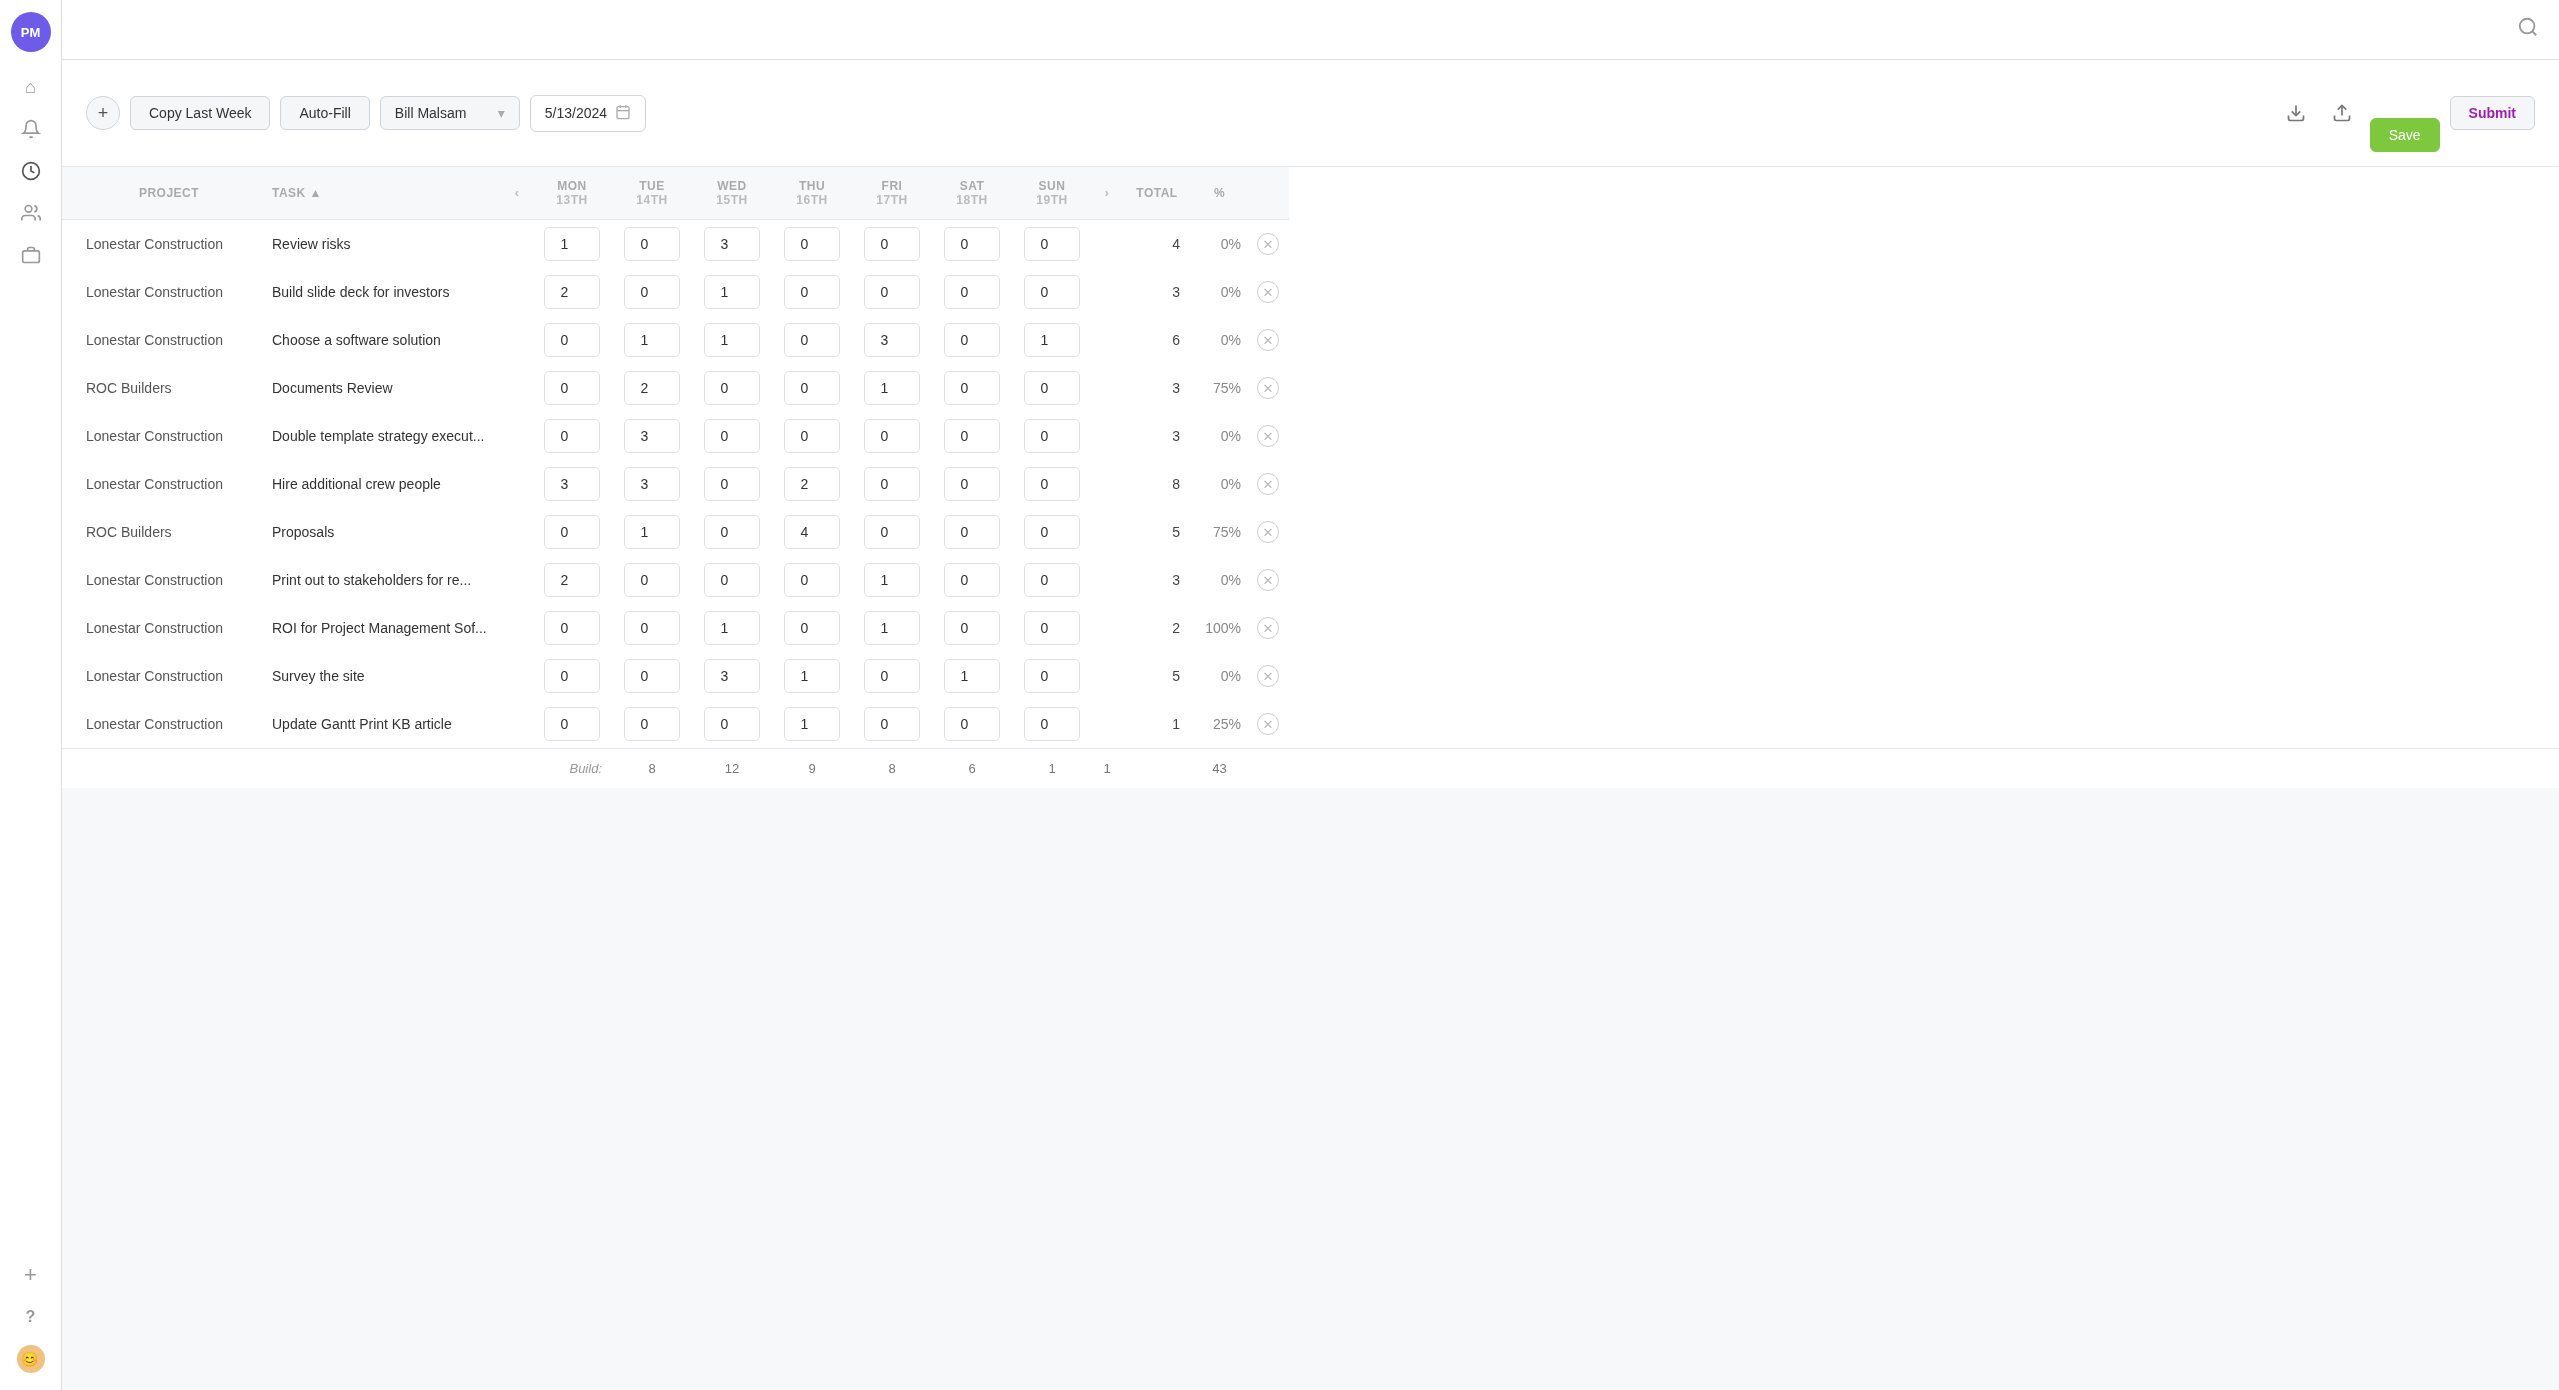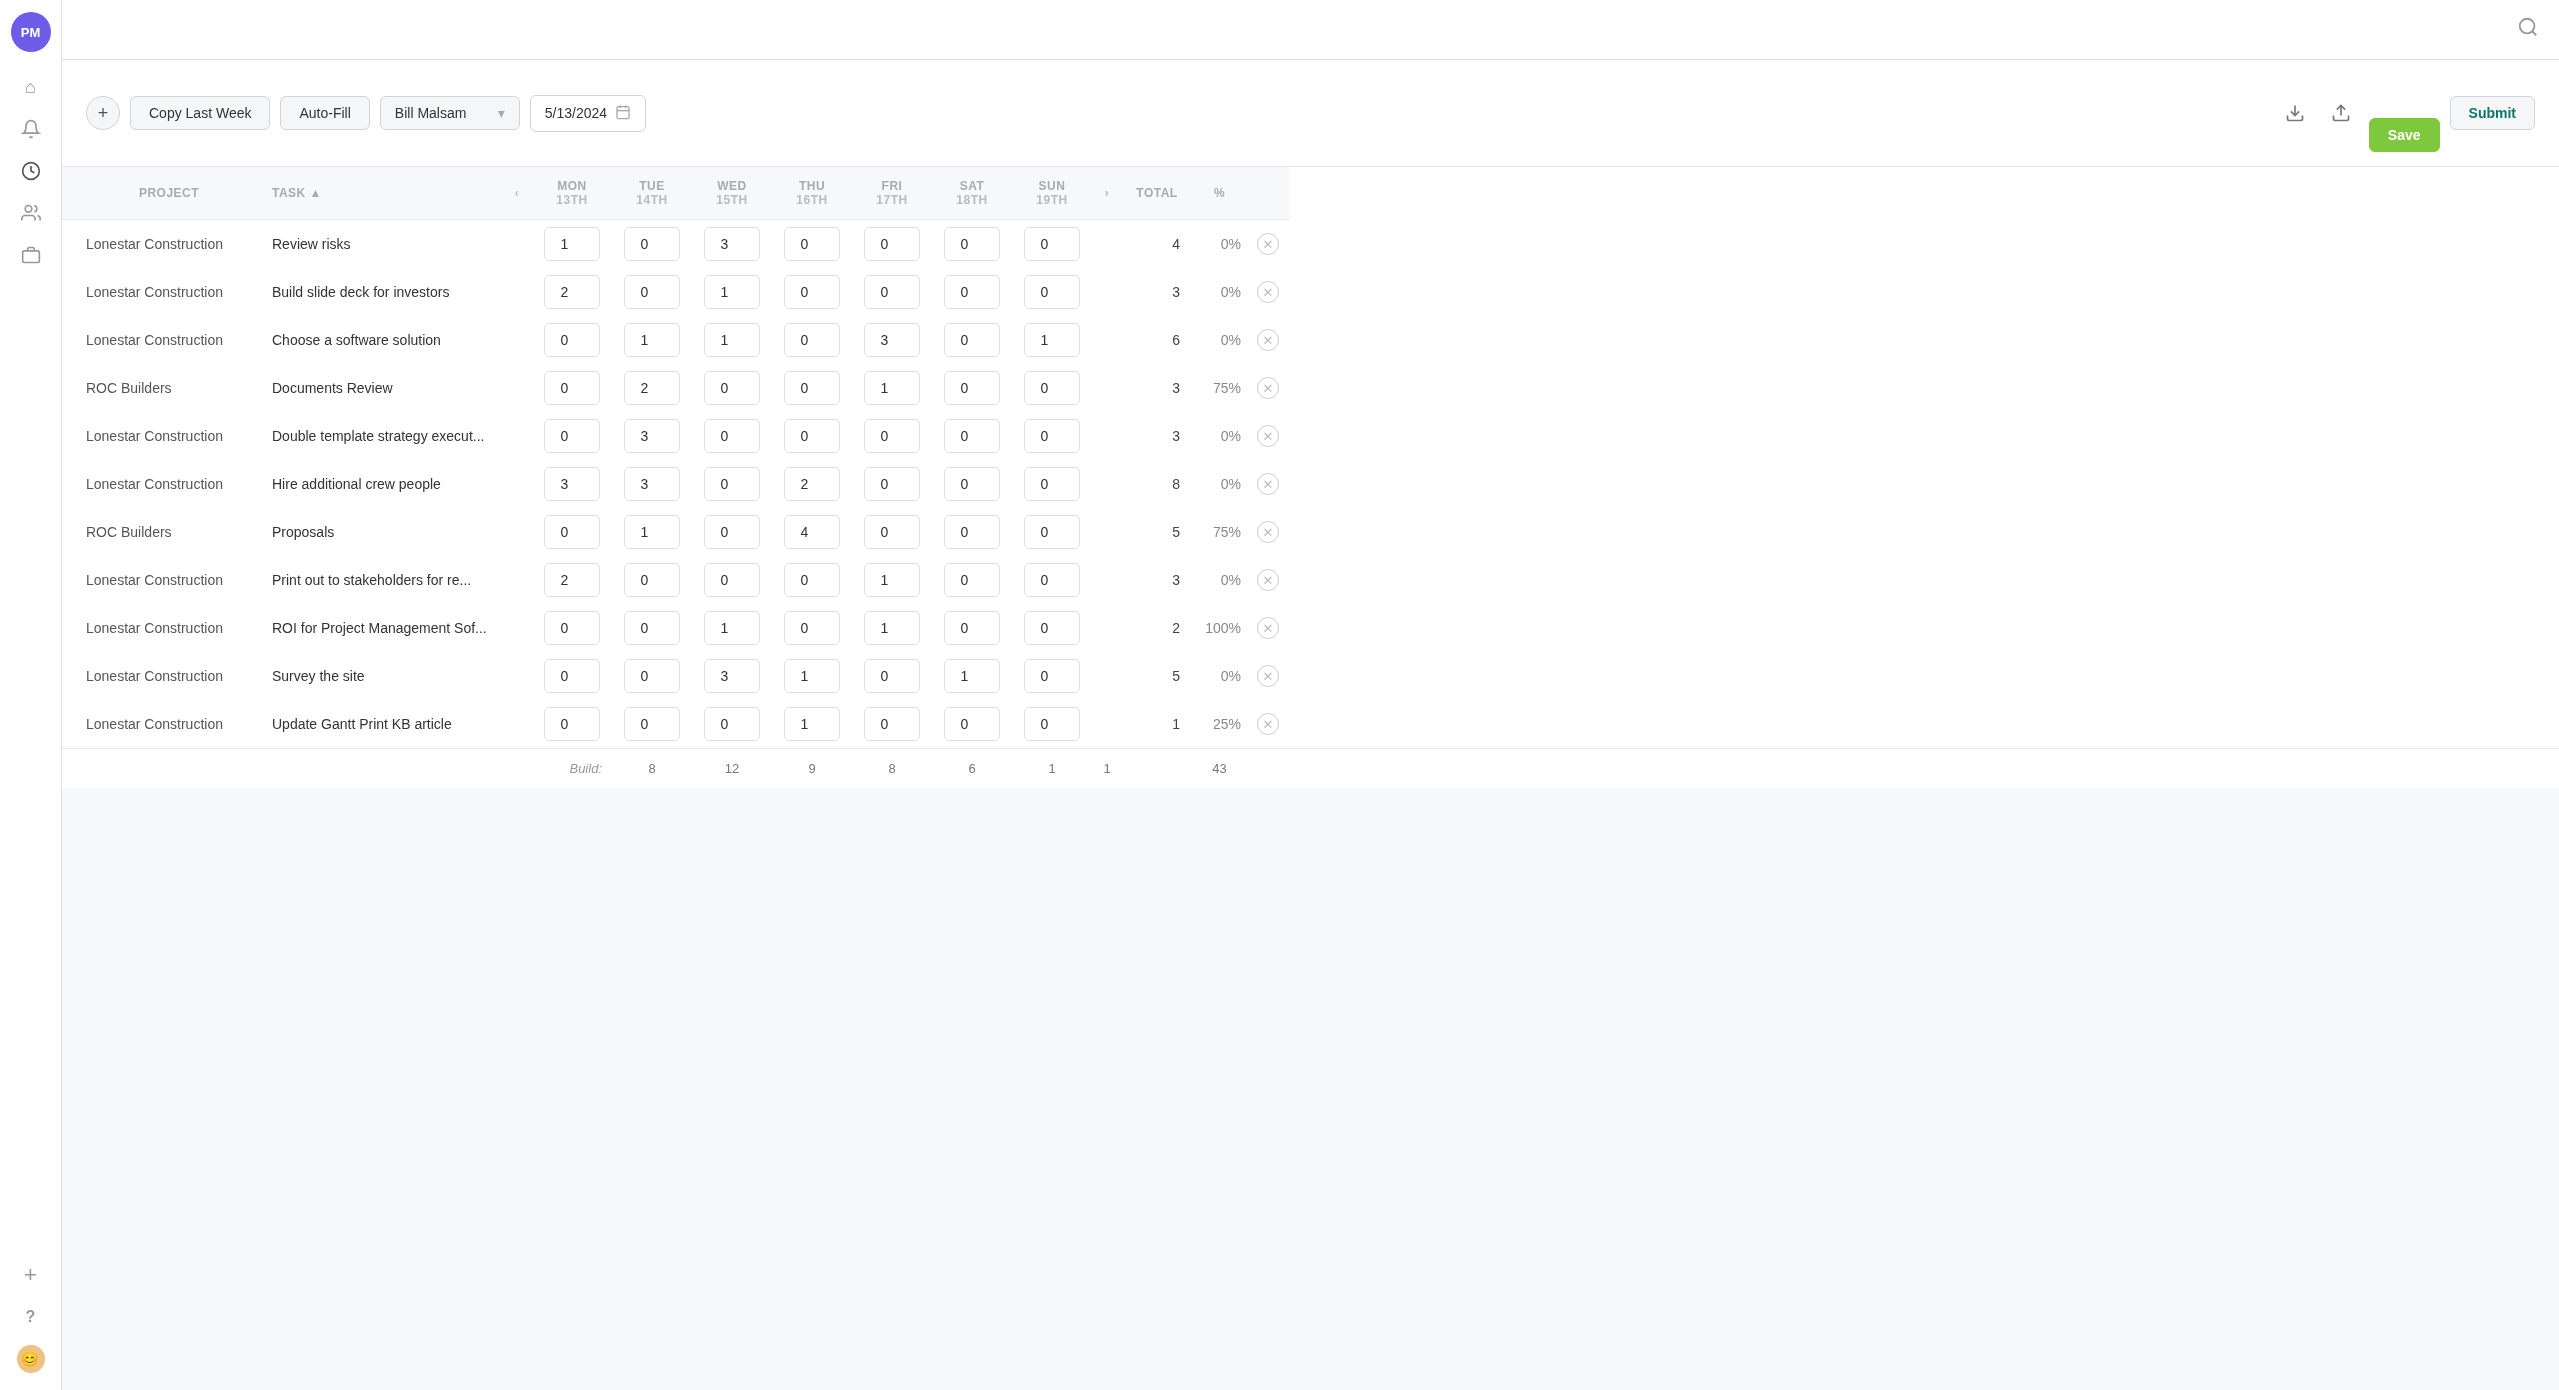--- a/index.html
+++ b/index.html
@@ -88,27 +88,27 @@
       background: #f5f6f8;
       display: flex; align-items: center; justify-content: center;
       font-size: 18px;
       cursor: pointer;
       color: #555;
     }
     .btn-save {
       background: #7ec83e;
       border-color: #7ec83e;
       color: #fff;
-      font-weight: 700;
+      font-weight: 400;
       margin-top: 44px;
     }
     .btn-submit {
       background: #f5f6f8;
       border-color: #d0d4da;
-      color: #0f766e;
+      color: #a21caf;
       font-weight: 600;
     }
     .select-btn {
       padding: 8px 14px;
       border-radius: 6px;
       border: 1px solid #d0d4da;
       background: #f5f6f8;
       font-size: 14px;
       color: #333;
       cursor: pointer;

